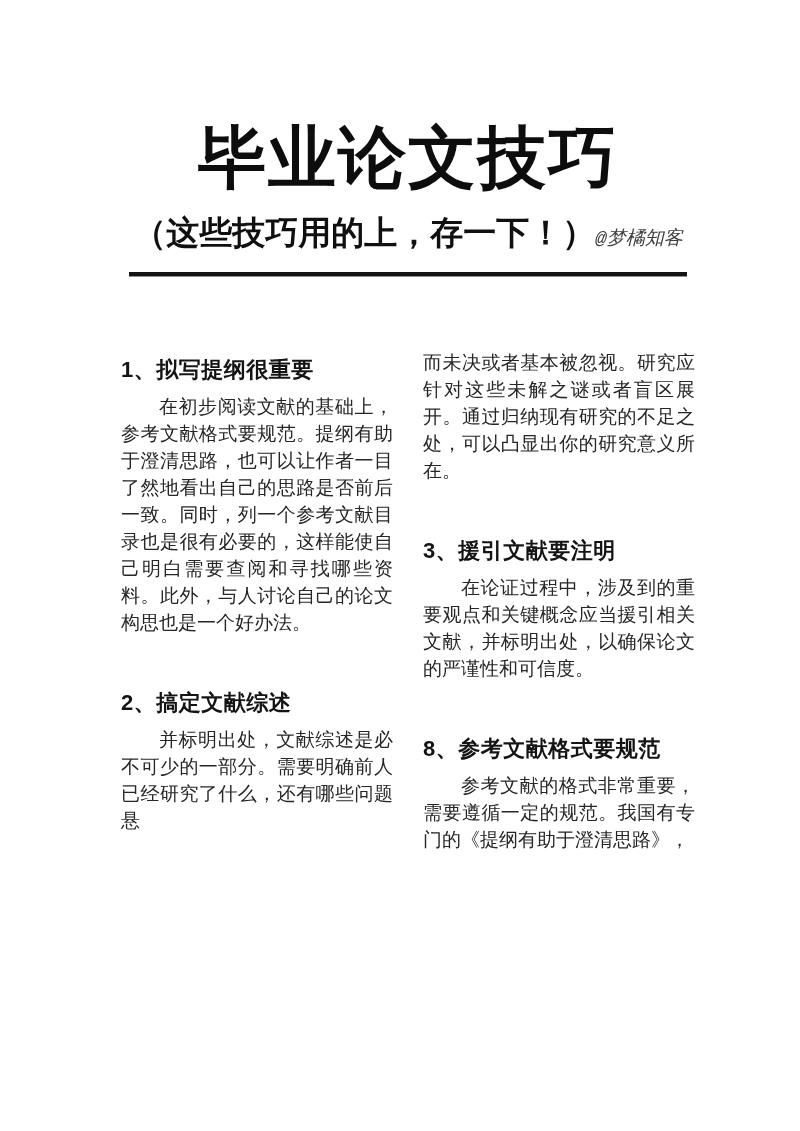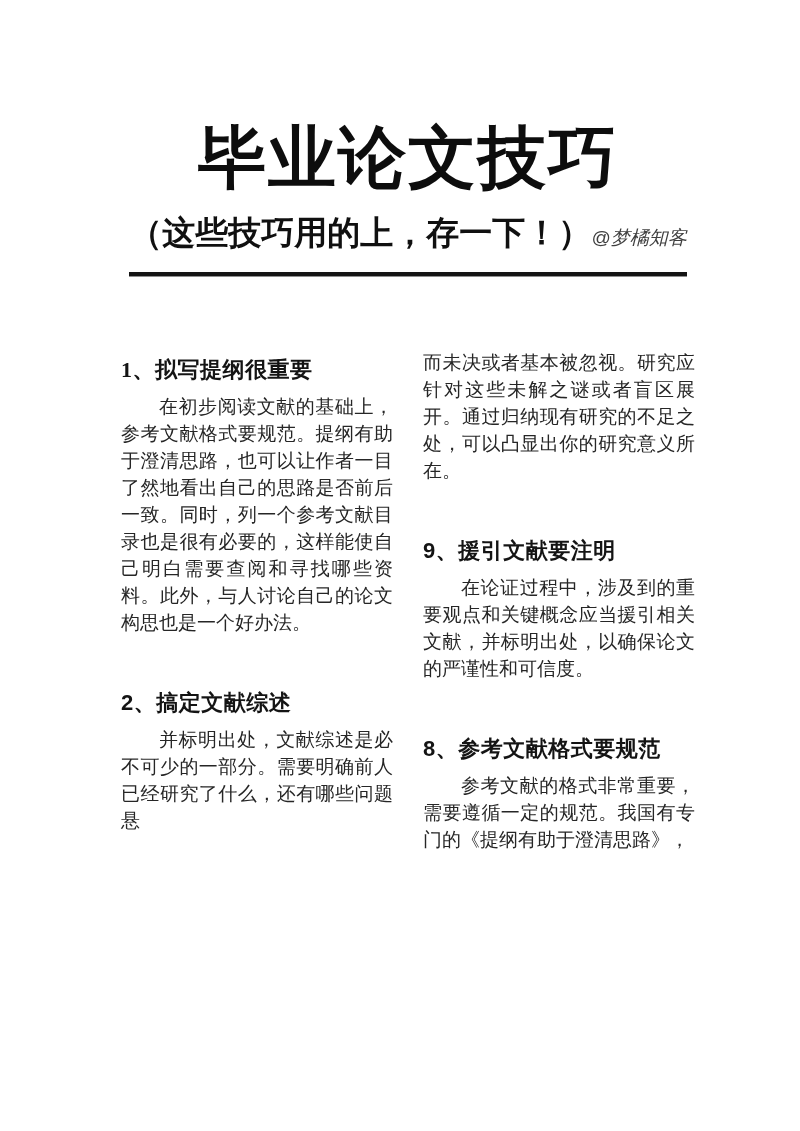--- a/index.html
+++ b/index.html
@@ -34,21 +34,21 @@
     white-space: nowrap;
   }
   .subtitle {
     font-family: "Liberation Serif", "DejaVu Serif", serif;
     font-weight: 900;
     font-size: 33px;
     color: #101010;
     letter-spacing: 0px;
   }
   .author-handle {
-    font-family: Liberation Sans, sans-serif;
+    font-family: Liberation Mono, monospace;
     font-style: italic;
     font-size: 19px;
     color: #3f3f3f;
     padding-bottom: 5px;
   }
   .divider {
     width: 558px;
     margin: 16px auto 0 auto;
     height: 2px;
     border-top: 4px solid #141414;
@@ -64,21 +64,21 @@
   .column { width: 272px; }
   .section-heading {
     font-size: 22px;
     font-weight: 700;
     line-height: 41px;
     letter-spacing: 0.5px;
     color: #141414;
     margin: 46px 0 3px 0;
     white-space: nowrap;
   }
-  .section-heading.first { margin-top: 0; font-family: Liberation Serif, serif; }
+  .section-heading.first { margin-top: 0; }
   .body-para {
     font-size: 19px;
     line-height: 27px;
     color: #262626;
     text-align: justify;
     text-justify: inter-ideograph;
   }
   .body-para.indent { text-indent: 2em; }
 </style>
 </head>
@@ -101,21 +101,21 @@
       <div class="section-heading first">1、拟写提纲很重要</div>
       <p class="body-para indent">在初步阅读文献的基础上，参考文献格式要规范。提纲有助于澄清思路，也可以让作者一目了然地看出自己的思路是否前后一致。同时，列一个参考文献目录也是很有必要的，这样能使自己明白需要查阅和寻找哪些资料。此外，与人讨论自己的论文构思也是一个好办法。</p>
 
       <div class="section-heading">2、搞定文献综述</div>
       <p class="body-para indent">并标明出处，文献综述是必不可少的一部分。需要明确前人已经研究了什么，还有哪些问题悬</p>
     </div>
 
     <div class="column">
       <p class="body-para">而未决或者基本被忽视。研究应针对这些未解之谜或者盲区展开。通过归纳现有研究的不足之处，可以凸显出你的研究意义所在。</p>
 
-      <div class="section-heading">9、援引文献要注明</div>
+      <div class="section-heading">3、援引文献要注明</div>
       <p class="body-para indent">在论证过程中，涉及到的重要观点和关键概念应当援引相关文献，并标明出处，以确保论文的严谨性和可信度。</p>
 
       <div class="section-heading">8、参考文献格式要规范</div>
       <p class="body-para indent">参考文献的格式非常重要，需要遵循一定的规范。我国有专门的《提纲有助于澄清思路》，</p>
     </div>
 
   </div>
 </div>
 
 </body></html>

